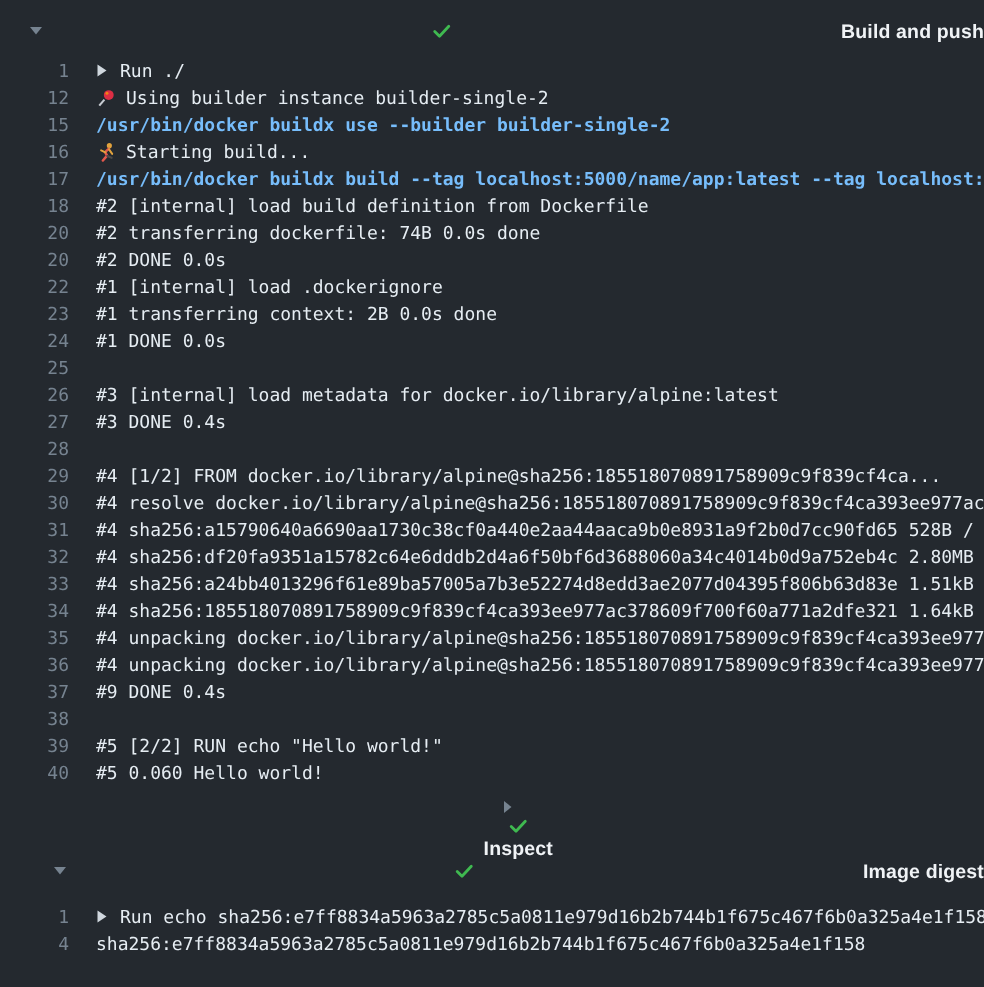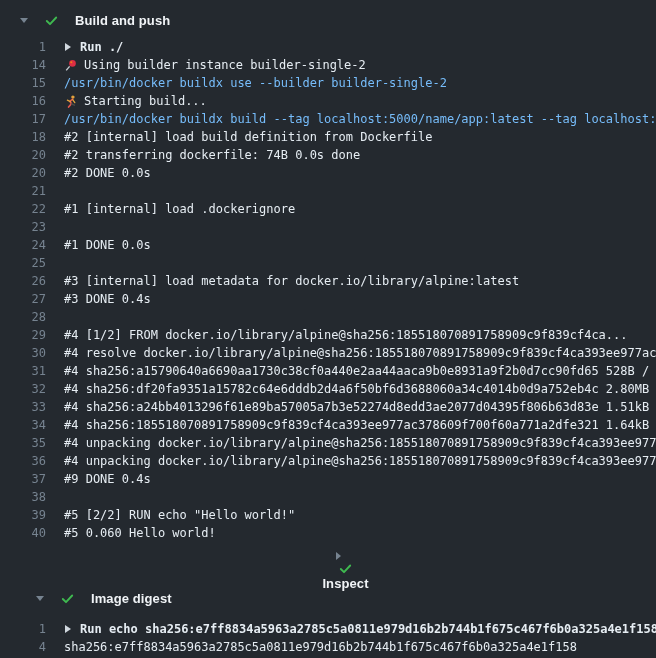--- a/index.html
+++ b/index.html
@@ -15,20 +15,21 @@
   body{
     background:var(--bg);
     font-family:"Liberation Sans", sans-serif;
     padding-top:8px;
   }
   .section-header{
     display:flex;align-items:center;
     height:24px;
     padding-left:19px;
     cursor:pointer;
+    justify-content:space-between;
   }
   .section-header .tri{width:10px;display:flex;justify-content:center;}
   .section-header .chk{margin-left:15px;display:flex;}
   .section-header .title{
     margin-left:16px;
     color:#f0f3f6;
     font-size:13px;
     font-weight:700;
     letter-spacing:.1px;
   }
@@ -54,22 +55,22 @@
     user-select:none;
   }
   .line-content{
     margin-left:18px;
     color:var(--text);
     overflow:hidden;
     white-space:pre;
     display:flex;
     align-items:center;
   }
-  .line-content.command{color:var(--blue);font-weight:400;}
-  .line-content.group{font-weight:700;}
+  .line-content.command{color:var(--blue);font-weight:700;}
+  .line-content.group{font-weight:400;}
   .run-chevron{display:inline-flex;margin-right:8px;align-items:center;}
   .emoji-icon{display:inline-flex;margin-right:7px;align-items:center;position:relative;top:0px;}
   svg{display:block;}
 </style>
 </head>
 <body>
 
 <main id="log-viewer">
     <div class="section-header">
       <span class="tri">
@@ -81,40 +82,39 @@
         <svg width="15" height="15" viewBox="0 0 16 16">
           <path d="M3 8.5l3.4 3.4L13 4.8" stroke="#3fb950" stroke-width="2" fill="none" stroke-linecap="round" stroke-linejoin="round"></path>
         </svg>
       </span>
       <span class="title">Build and push</span>
     </div>
     <div class="log-block">
       <div class="log-row"><span class="gutter">1</span><span class="line-content group"><span class="run-chevron"><svg width="8" height="10" viewBox="0 0 8 10">
               <path d="M1 1v8l6-4z" fill="#d0d7de"></path>
             </svg></span><span>Run ./</span></span></div>
-      <div class="log-row"><span class="gutter">14</span><span class="line-content"><span class="emoji-icon"><svg width="13" height="13" viewBox="0 0 13 13">
+      <div class="log-row"><span class="gutter">12</span><span class="line-content"><span class="emoji-icon"><svg width="13" height="13" viewBox="0 0 13 13">
       <line x1="5.6" y1="7.4" x2="2.2" y2="11.4" stroke="#c6cbd1" stroke-width="1.4"></line>
       <circle cx="8.5" cy="4.4" r="3.3" fill="#dd2e44"></circle>
       <circle cx="7.3" cy="3.2" r="1" fill="#f4900c" opacity="0.85"></circle>
             </svg></span><span>Using builder instance builder-single-2</span></span></div>
       <div class="log-row"><span class="gutter">15</span><span class="line-content command"><span>/usr/bin/docker buildx use --builder builder-single-2</span></span></div>
       <div class="log-row"><span class="gutter">16</span><span class="line-content"><span class="emoji-icon"><svg width="13" height="13" viewBox="0 0 13 13">
       <circle cx="8.9" cy="2.1" r="1.7" fill="#e2a33d"></circle>
       <path d="M8.6 4.2 L6 6.4 L7.4 8.8 L4.6 12" stroke="#e2574c" stroke-width="1.7" fill="none" stroke-linecap="round" stroke-linejoin="round"></path>
       <path d="M8.7 4.6 L10.8 7.6" stroke="#e2a33d" stroke-width="1.3" stroke-linecap="round"></path>
       <path d="M6.3 6.6 L3.4 5.2" stroke="#e2a33d" stroke-width="1.3" stroke-linecap="round"></path>
       <path d="M7.5 9 L10.4 10.2" stroke="#4c4a48" stroke-width="1.4" stroke-linecap="round"></path>
             </svg></span><span>Starting build...</span></span></div>
       <div class="log-row"><span class="gutter">17</span><span class="line-content command"><span>/usr/bin/docker buildx build --tag localhost:5000/name/app:latest --tag localhost:50</span></span></div>
       <div class="log-row"><span class="gutter">18</span><span class="line-content"><span>#2 [internal] load build definition from Dockerfile</span></span></div>
       <div class="log-row"><span class="gutter">20</span><span class="line-content"><span>#2 transferring dockerfile: 74B 0.0s done</span></span></div>
       <div class="log-row"><span class="gutter">20</span><span class="line-content"><span>#2 DONE 0.0s</span></span></div>
-      <div class="log-row"><span class="gutter">21</span><span class="line-content"><span></span></span></div>
       <div class="log-row"><span class="gutter">22</span><span class="line-content"><span>#1 [internal] load .dockerignore</span></span></div>
-      <div class="log-row"><span class="gutter">23</span></div>
+      <div class="log-row"><span class="gutter">23</span><span class="line-content"><span>#1 transferring context: 2B 0.0s done</span></span></div>
       <div class="log-row"><span class="gutter">24</span><span class="line-content"><span>#1 DONE 0.0s</span></span></div>
       <div class="log-row"><span class="gutter">25</span><span class="line-content"><span></span></span></div>
       <div class="log-row"><span class="gutter">26</span><span class="line-content"><span>#3 [internal] load metadata for docker.io/library/alpine:latest</span></span></div>
       <div class="log-row"><span class="gutter">27</span><span class="line-content"><span>#3 DONE 0.4s</span></span></div>
       <div class="log-row"><span class="gutter">28</span><span class="line-content"><span></span></span></div>
       <div class="log-row"><span class="gutter">29</span><span class="line-content"><span>#4 [1/2] FROM docker.io/library/alpine@sha256:185518070891758909c9f839cf4ca...</span></span></div>
       <div class="log-row"><span class="gutter">30</span><span class="line-content"><span>#4 resolve docker.io/library/alpine@sha256:185518070891758909c9f839cf4ca393ee977ac37</span></span></div>
       <div class="log-row"><span class="gutter">31</span><span class="line-content"><span>#4 sha256:a15790640a6690aa1730c38cf0a440e2aa44aaca9b0e8931a9f2b0d7cc90fd65 528B / 52</span></span></div>
       <div class="log-row"><span class="gutter">32</span><span class="line-content"><span>#4 sha256:df20fa9351a15782c64e6dddb2d4a6f50bf6d3688060a34c4014b0d9a752eb4c 2.80MB / 2</span></span></div>
       <div class="log-row"><span class="gutter">33</span><span class="line-content"><span>#4 sha256:a24bb4013296f61e89ba57005a7b3e52274d8edd3ae2077d04395f806b63d83e 1.51kB / 1</span></span></div>

